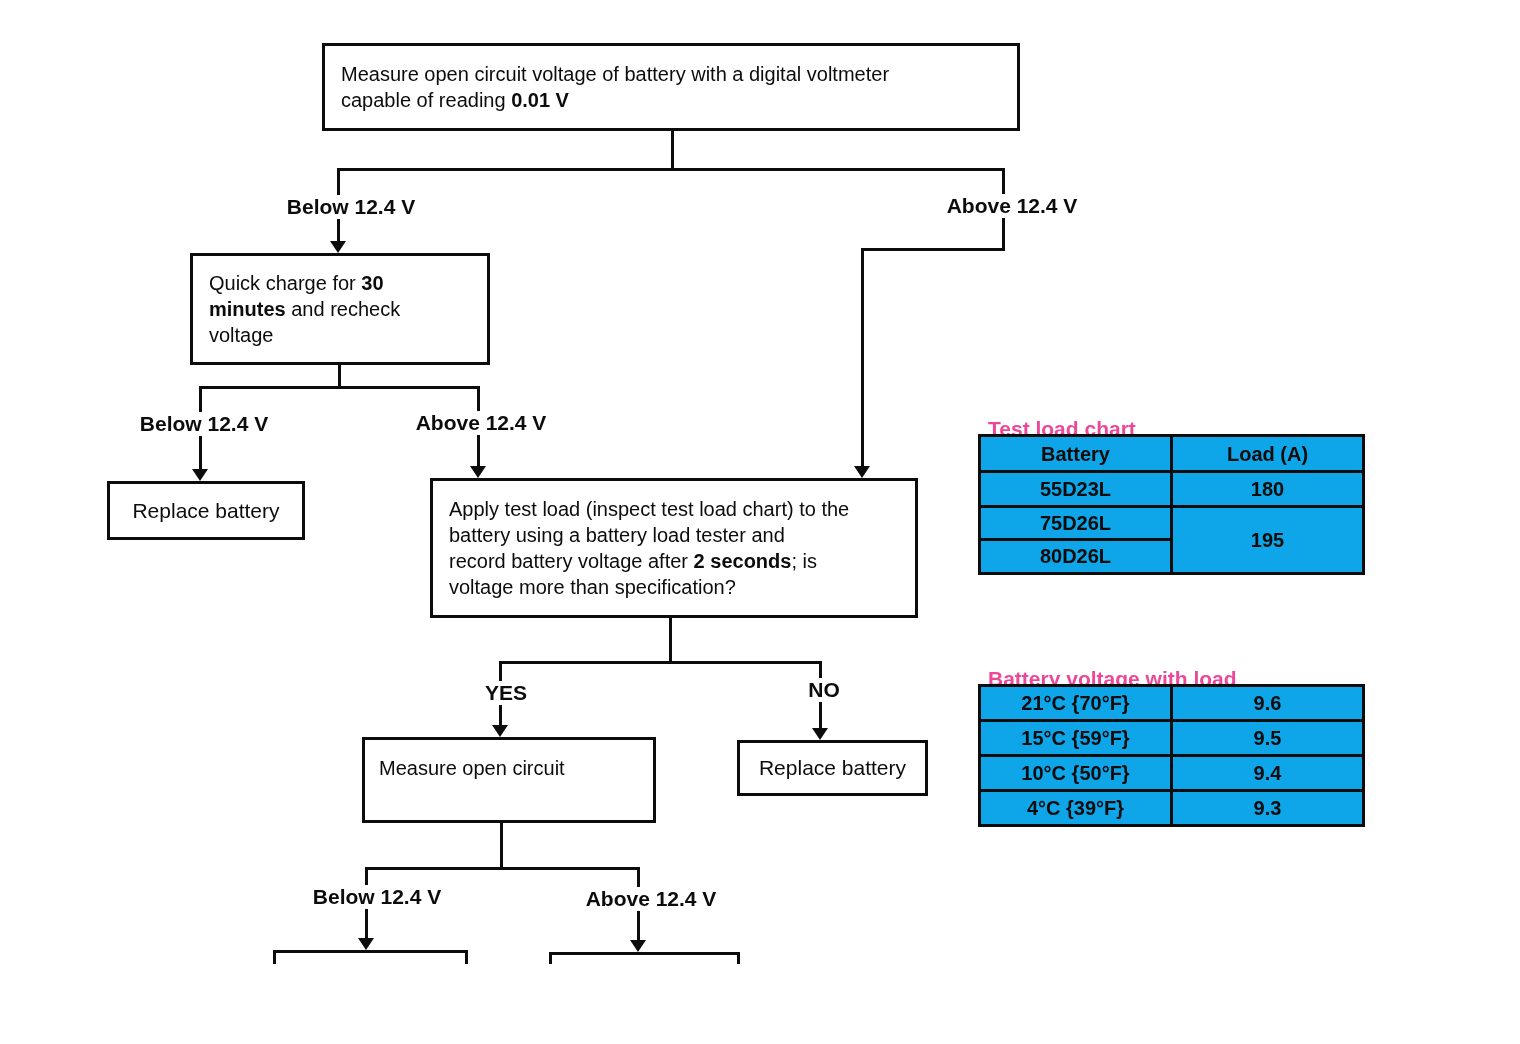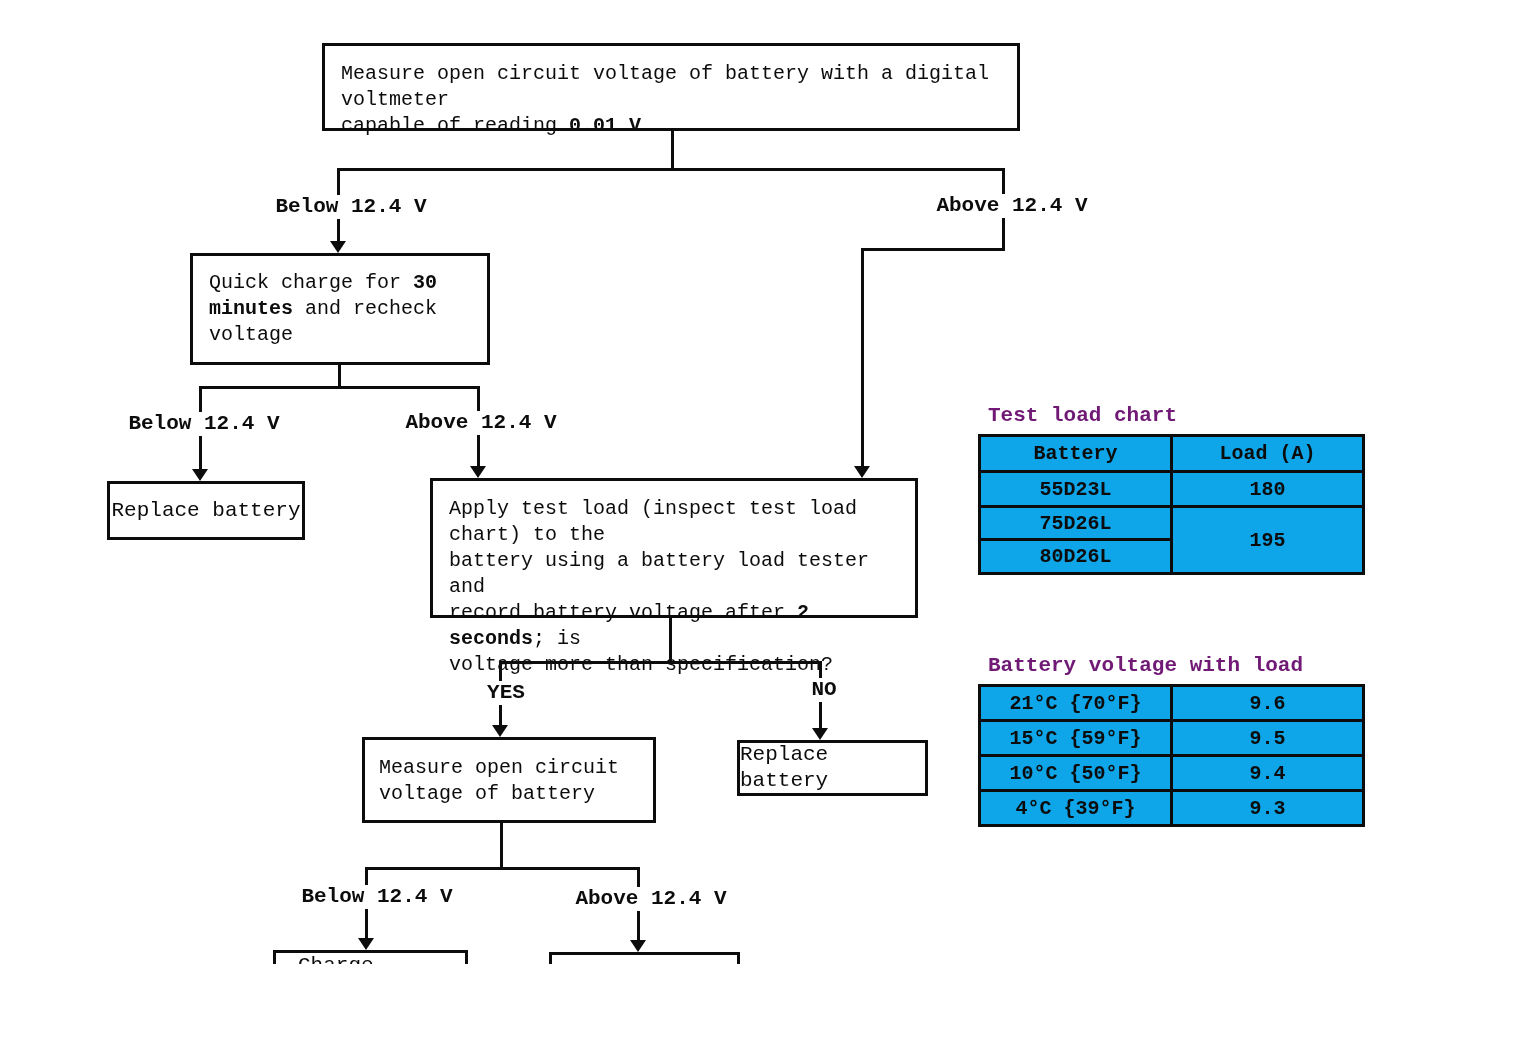--- a/index.html
+++ b/index.html
@@ -1,18 +1,18 @@
 <!DOCTYPE html>
 <html><head>
 <meta charset="utf-8">
 <style>
   html,body{margin:0;padding:0;background:#ffffff;}
   #canvas{
     position:relative;width:1520px;height:964px;background:#ffffff;
-    font-family:Liberation Mono, monospace;color:#0c0c0c;overflow:hidden;
+    font-family:Liberation Sans, sans-serif;color:#0c0c0c;overflow:hidden;
   }
   
   .node{
     position:absolute;border:3px solid #0c0c0c;background:#ffffff;
     font-size:20px;line-height:26px;color:#0c0c0c;box-sizing:border-box;
   }
   .node .ln{display:block;}
   .node b{font-weight:bold;}
   .node.centered{display:flex;align-items:center;justify-content:center;font-size:21px;}
   
@@ -26,21 +26,21 @@
     border-top:12px solid #0c0c0c;
   }
   
   .blabel{
     position:absolute;transform:translateX(-50%);
     background:#ffffff;padding:0 6px;white-space:nowrap;
     font-weight:bold;font-size:21px;line-height:24px;color:#0c0c0c;
   }
   
   .tbl-title{
-    position:absolute;font-weight:bold;font-size:21px;color:#701a75;white-space:nowrap;
+    position:absolute;font-weight:bold;font-size:21px;color:#ec4899;white-space:nowrap;margin-top:13px;
   }
   table.dtable{
     position:absolute;border-collapse:collapse;background:#0ea5e9;
     font-size:20px;color:#0c0c0c;table-layout:fixed;padding-left:47px;
   }
   table.dtable th,table.dtable td{
     border:3px solid #0c0c0c;text-align:center;vertical-align:middle;
     padding:2px 6px;box-sizing:border-box;
   }
   table.dtable th{font-weight:bold;line-height:24px;}
@@ -68,21 +68,20 @@
 
   <div class="node" style="left:430px;top:478px;width:488px;height:140px;padding:15px 16px;">
     <span class="ln">Apply test load (inspect test load chart) to the</span>
     <span class="ln">battery using a battery load tester and</span>
     <span class="ln"><span>record battery voltage after </span><b>2 seconds</b><span>; is</span></span>
     <span class="ln">voltage more than specification?</span>
   </div>
 
   <div class="node" style="left:362px;top:737px;width:294px;height:86px;padding:15px 14px;">
     <span class="ln">Measure open circuit</span>
-    <span class="ln">voltage of battery</span>
   </div>
 
   <div class="node centered" style="left:737px;top:740px;width:191px;height:56px;">
     <span>Replace battery</span>
   </div>
 
   <div class="node centered" style="left:273px;top:950px;width:195px;height:58px;padding-left:22px;">
     <span>Charge battery</span>
   </div>
 

